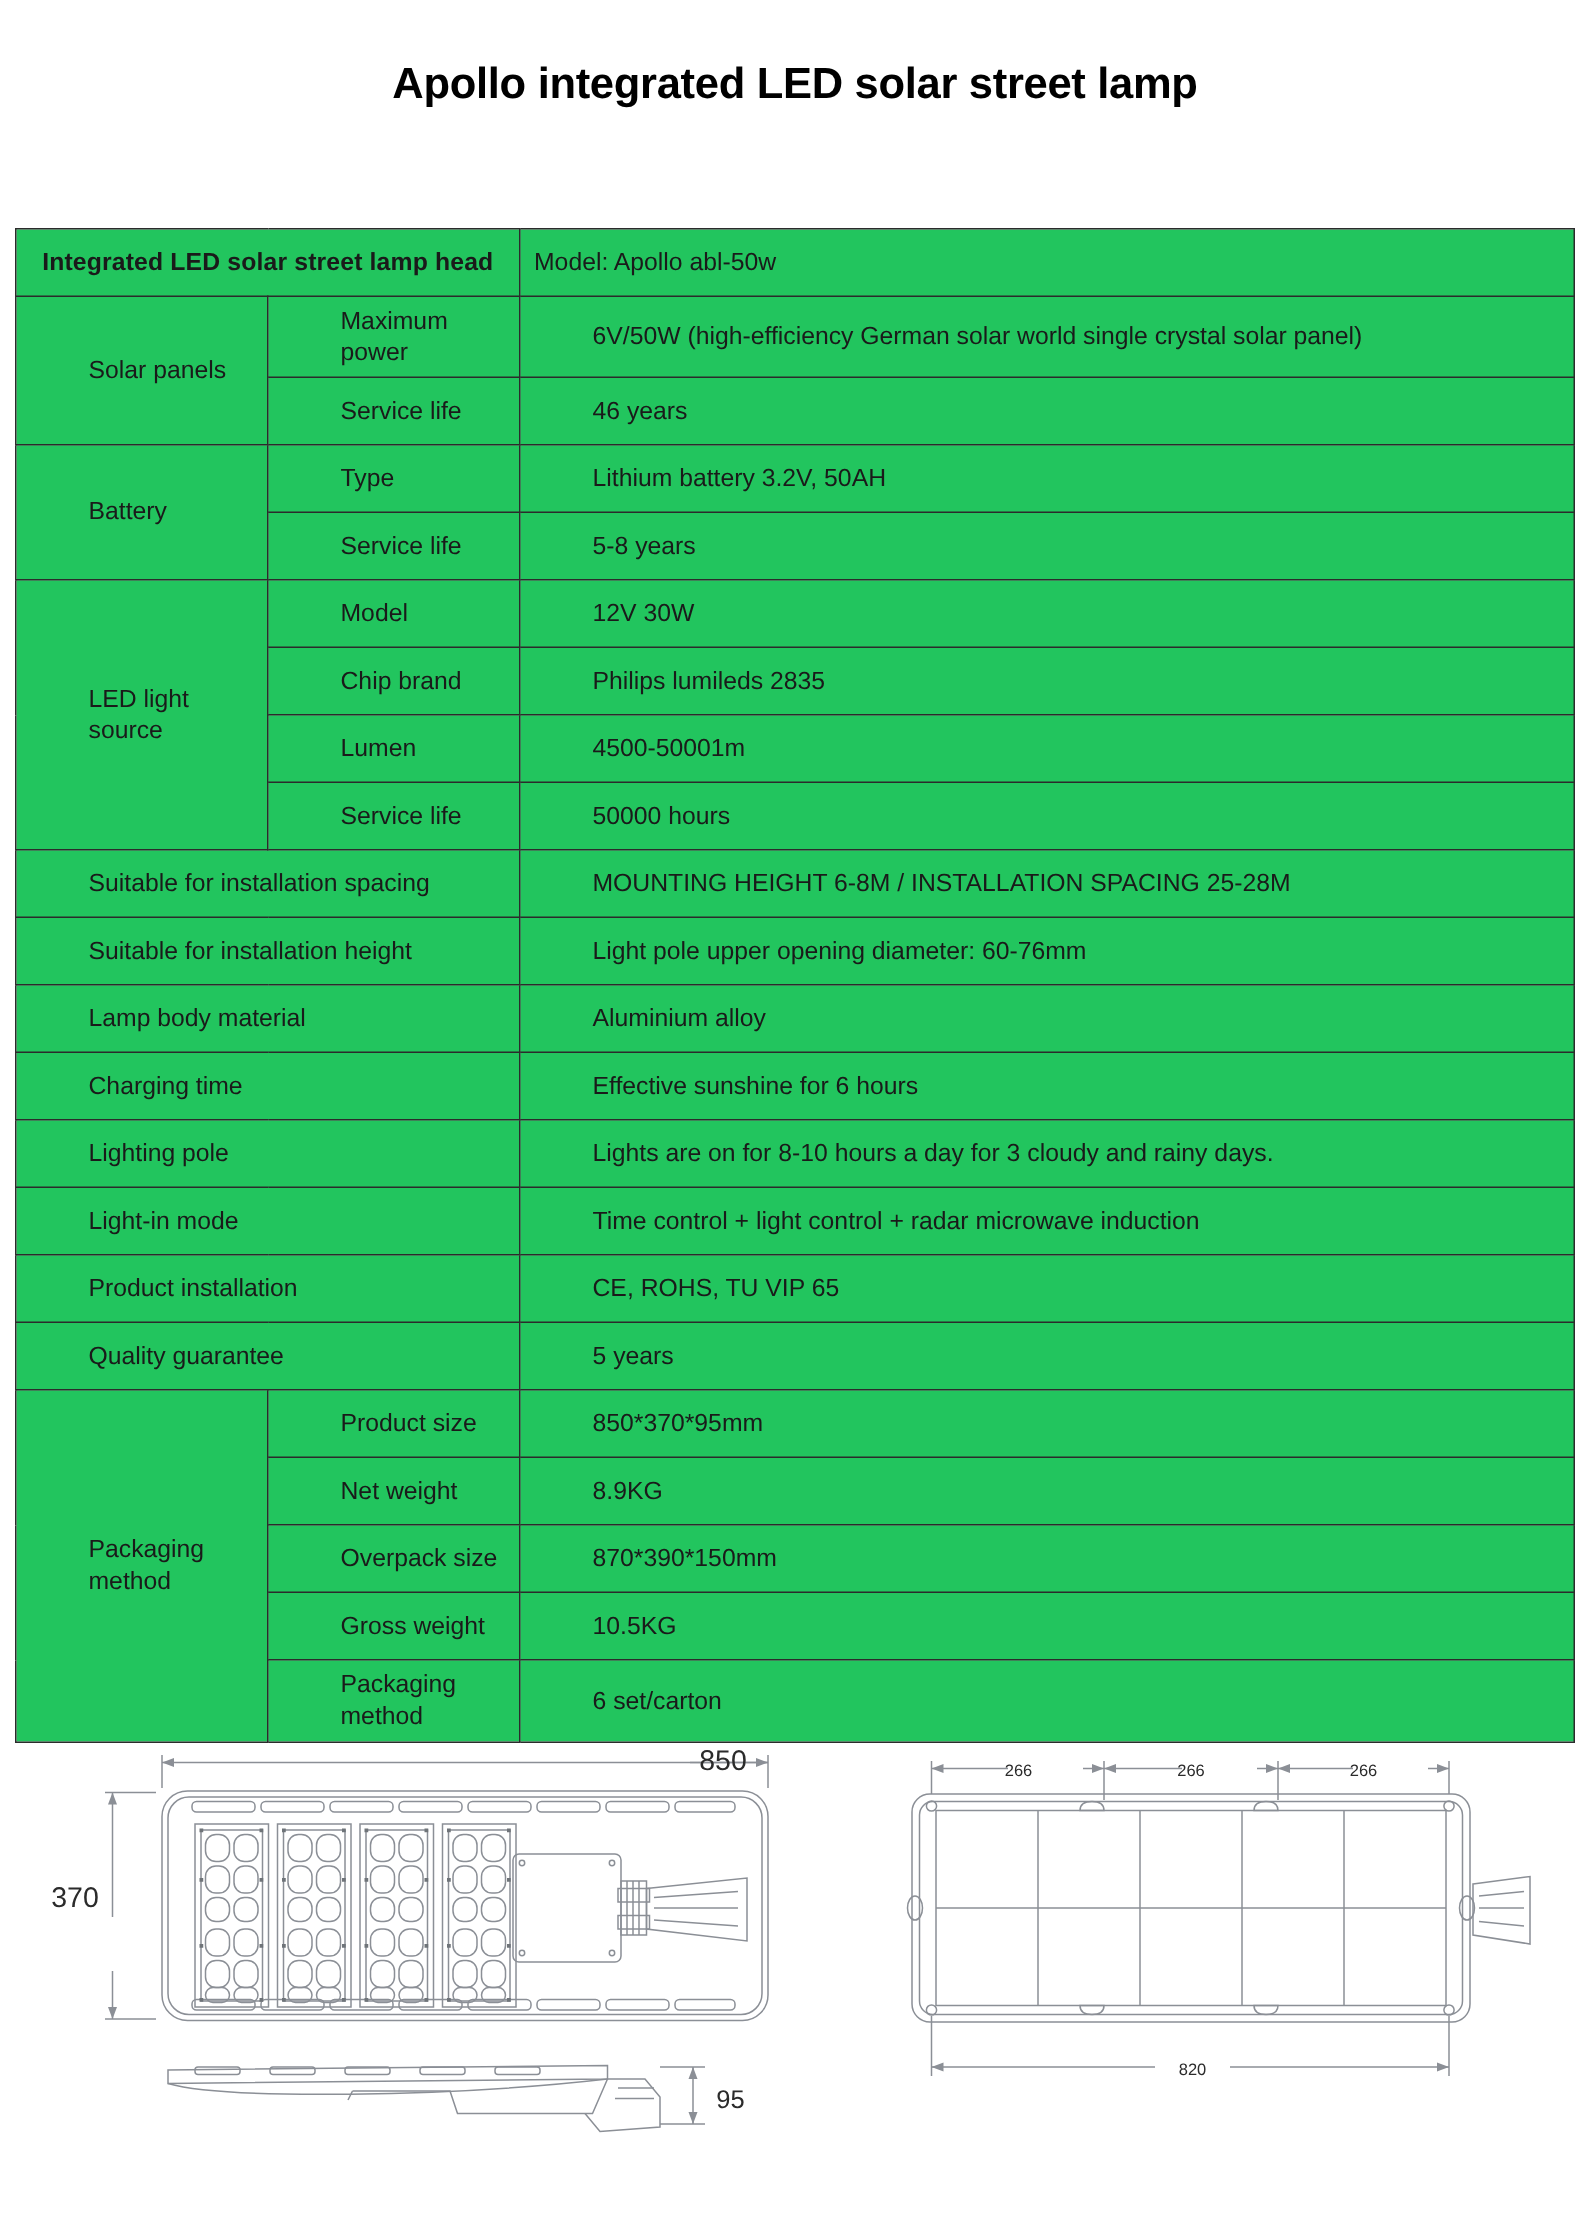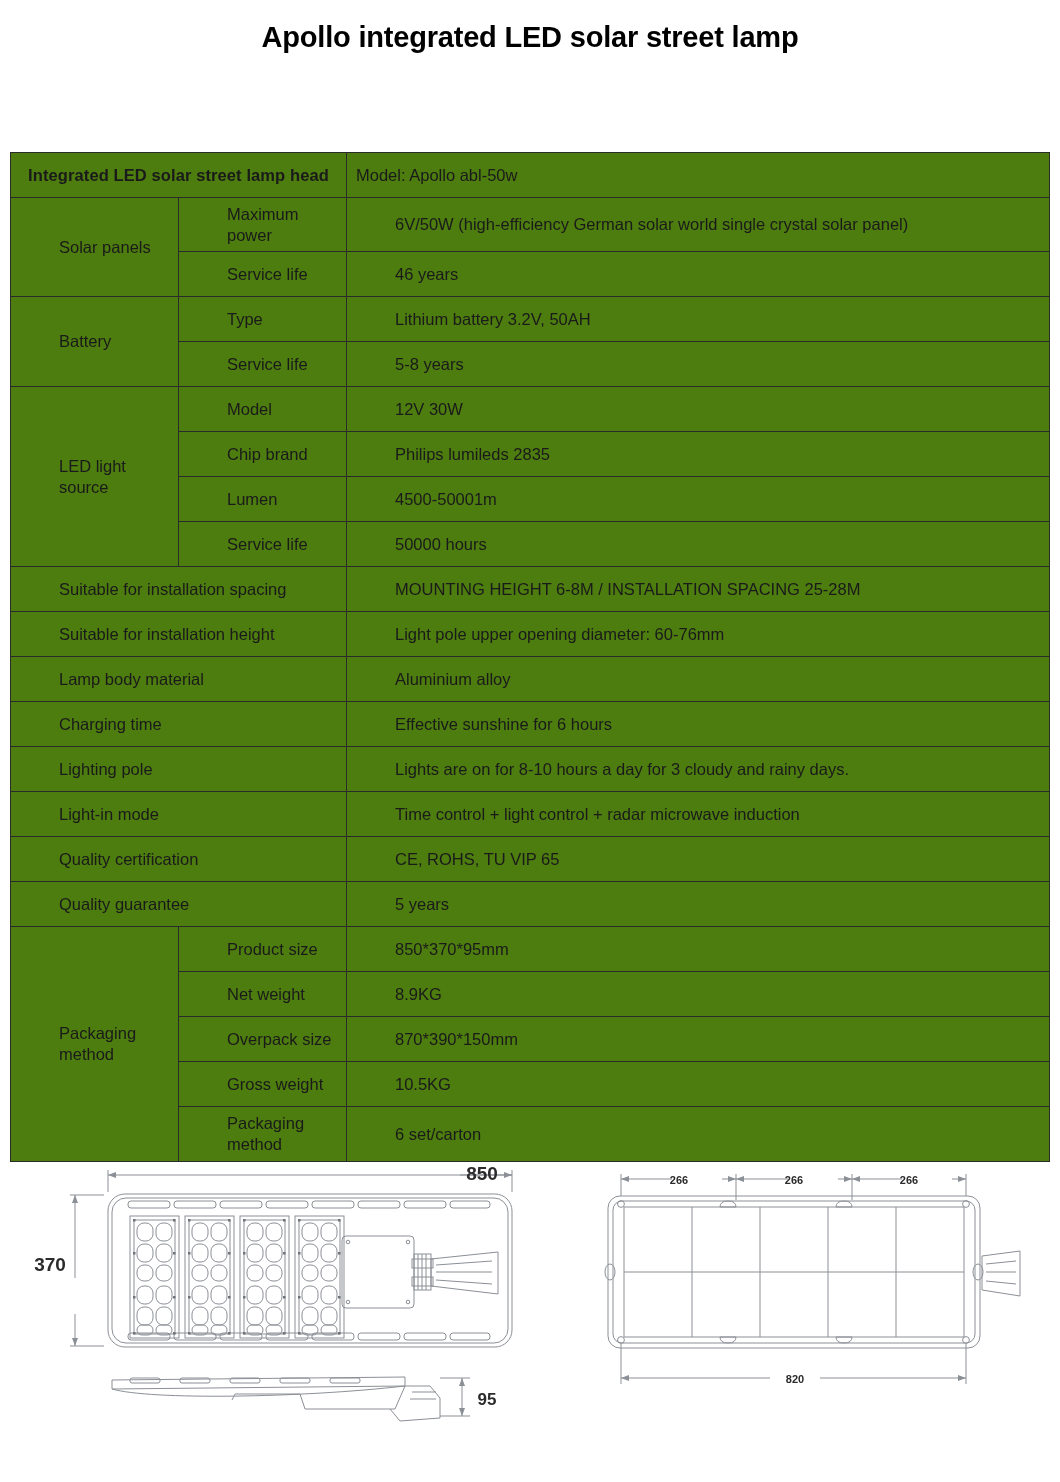--- a/index.html
+++ b/index.html
@@ -12,21 +12,21 @@
     height: 1482px;
     font-family: "Liberation Sans", sans-serif;
     color: #1a1a1a;
     position: relative;
     overflow: hidden;
   }
 
   
   .title-block {
     text-align: center;
-    padding-top: 14px;
+    padding-top: 33px;
   }
   .title-line {
     font-size: 29px;
     font-weight: bold;
     line-height: 46px;
     letter-spacing: -0.2px;
     color: #000;
   }
 
   
@@ -41,41 +41,40 @@
     width: 1040px;
     table-layout: fixed;
   }
   table.spec td {
     border: 1px solid #2b2b2b;
     font-size: 16.5px;
     line-height: 1.25;
     padding: 6px 9px;
     vertical-align: middle;
     color: #1a1a1a;
-    background: #4d7c0f;
+    background: #22c55e;
   }
   td.c1 { width: 317px; }
   td.c2 { width: 159px; }
   td.hdr {
     font-weight: bold;
     text-align: center;
     font-size: 17px;
     letter-spacing: 0.1px;
   }
   tr.r-hdr td { height: 32px; }
   tr.r-std td { height: 32px; padding-left: 48px; }
 
   
   .drawings {
     position: absolute;
     left: 0;
     top: 1128px;
     width: 1060px;
     height: 354px;
-    font-weight: bold;
   }
   .drawings svg { display: block; }
   .dim-text {
     font-family: "Liberation Sans", sans-serif;
     fill: #2b2b2b;
   }
 </style>
 </head>
 <body>
 
@@ -143,21 +142,21 @@
         </tr>
         <tr class="r-std">
           <td class="c1" colspan="2">Lighting pole</td>
           <td>Lights are on for 8-10 hours a day for 3 cloudy and rainy days.</td>
         </tr>
         <tr class="r-std">
           <td class="c1" colspan="2">Light-in mode</td>
           <td>Time control + light control + radar microwave induction</td>
         </tr>
         <tr class="r-std">
-          <td class="c1" colspan="2">Quality certification</td>
+          <td class="c1" colspan="2">Product installation</td>
           <td>CE, ROHS, TU VIP 65</td>
         </tr>
         <tr class="r-std">
           <td class="c1" colspan="2">Quality guarantee</td>
           <td>5 years</td>
         </tr>
         <tr class="r-std">
           <td class="c1" rowspan="5">Packaging method</td>
           <td class="c2">Product size</td>
           <td>850*370*95mm</td>

